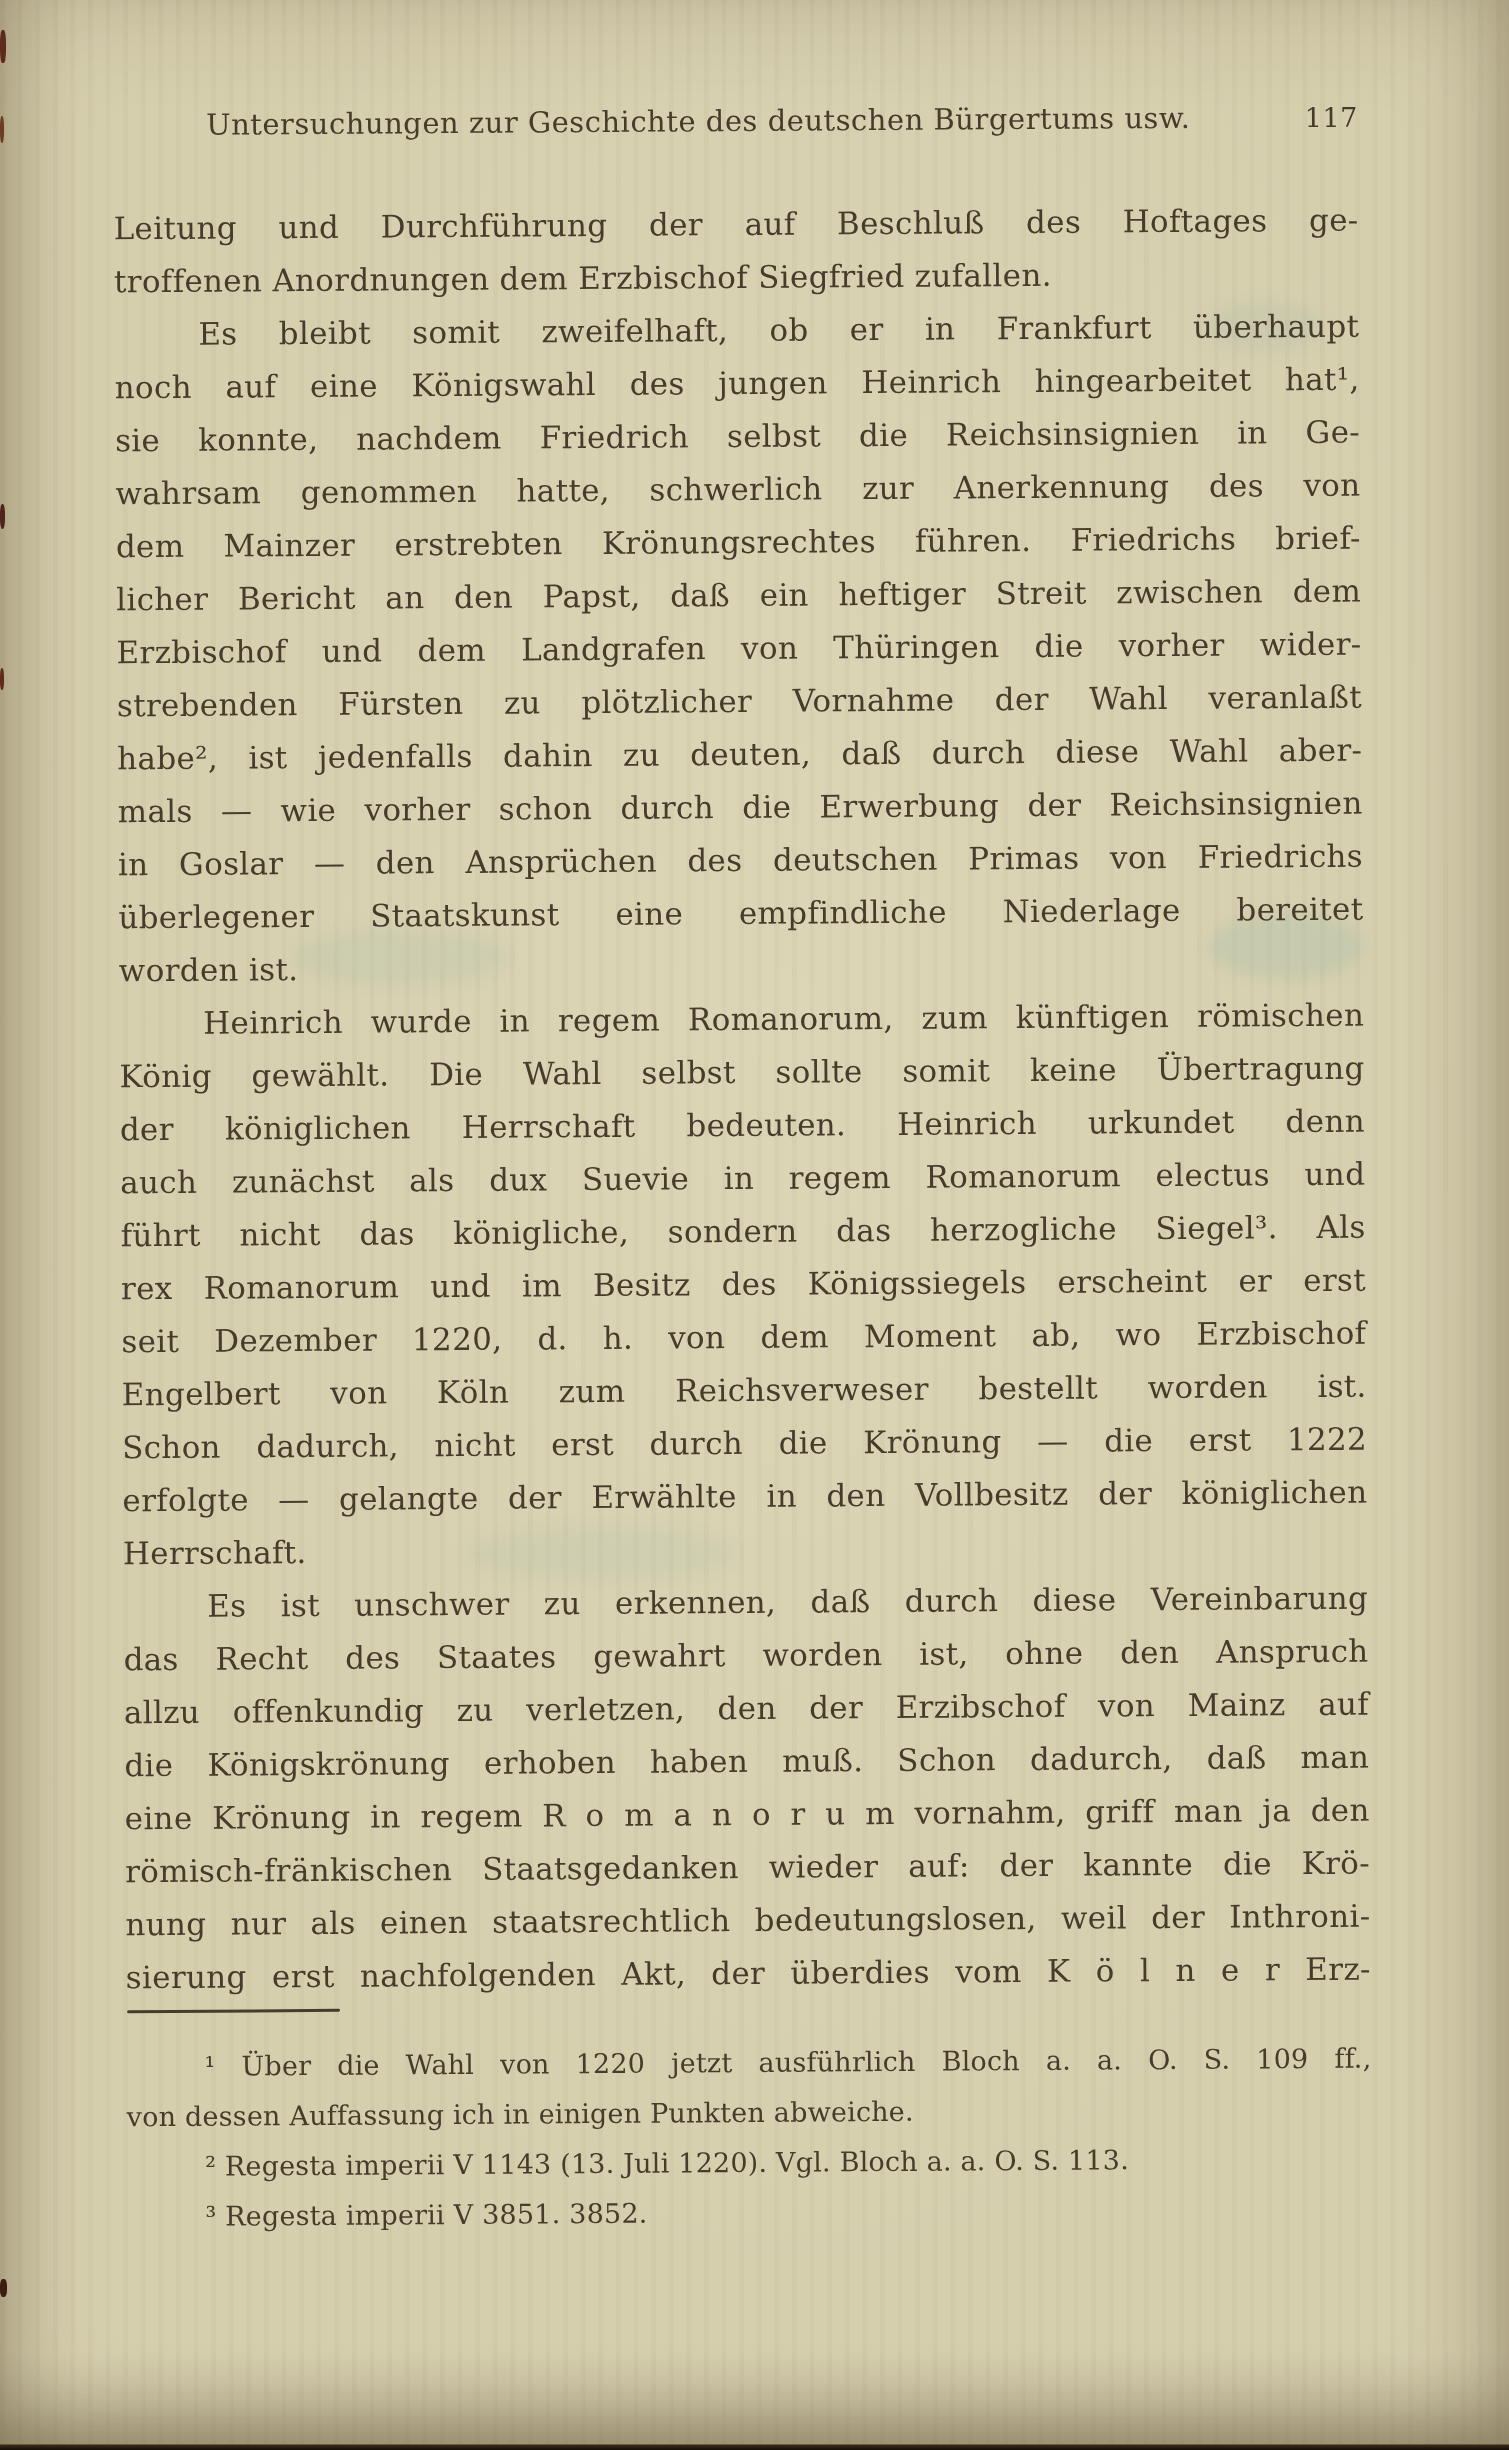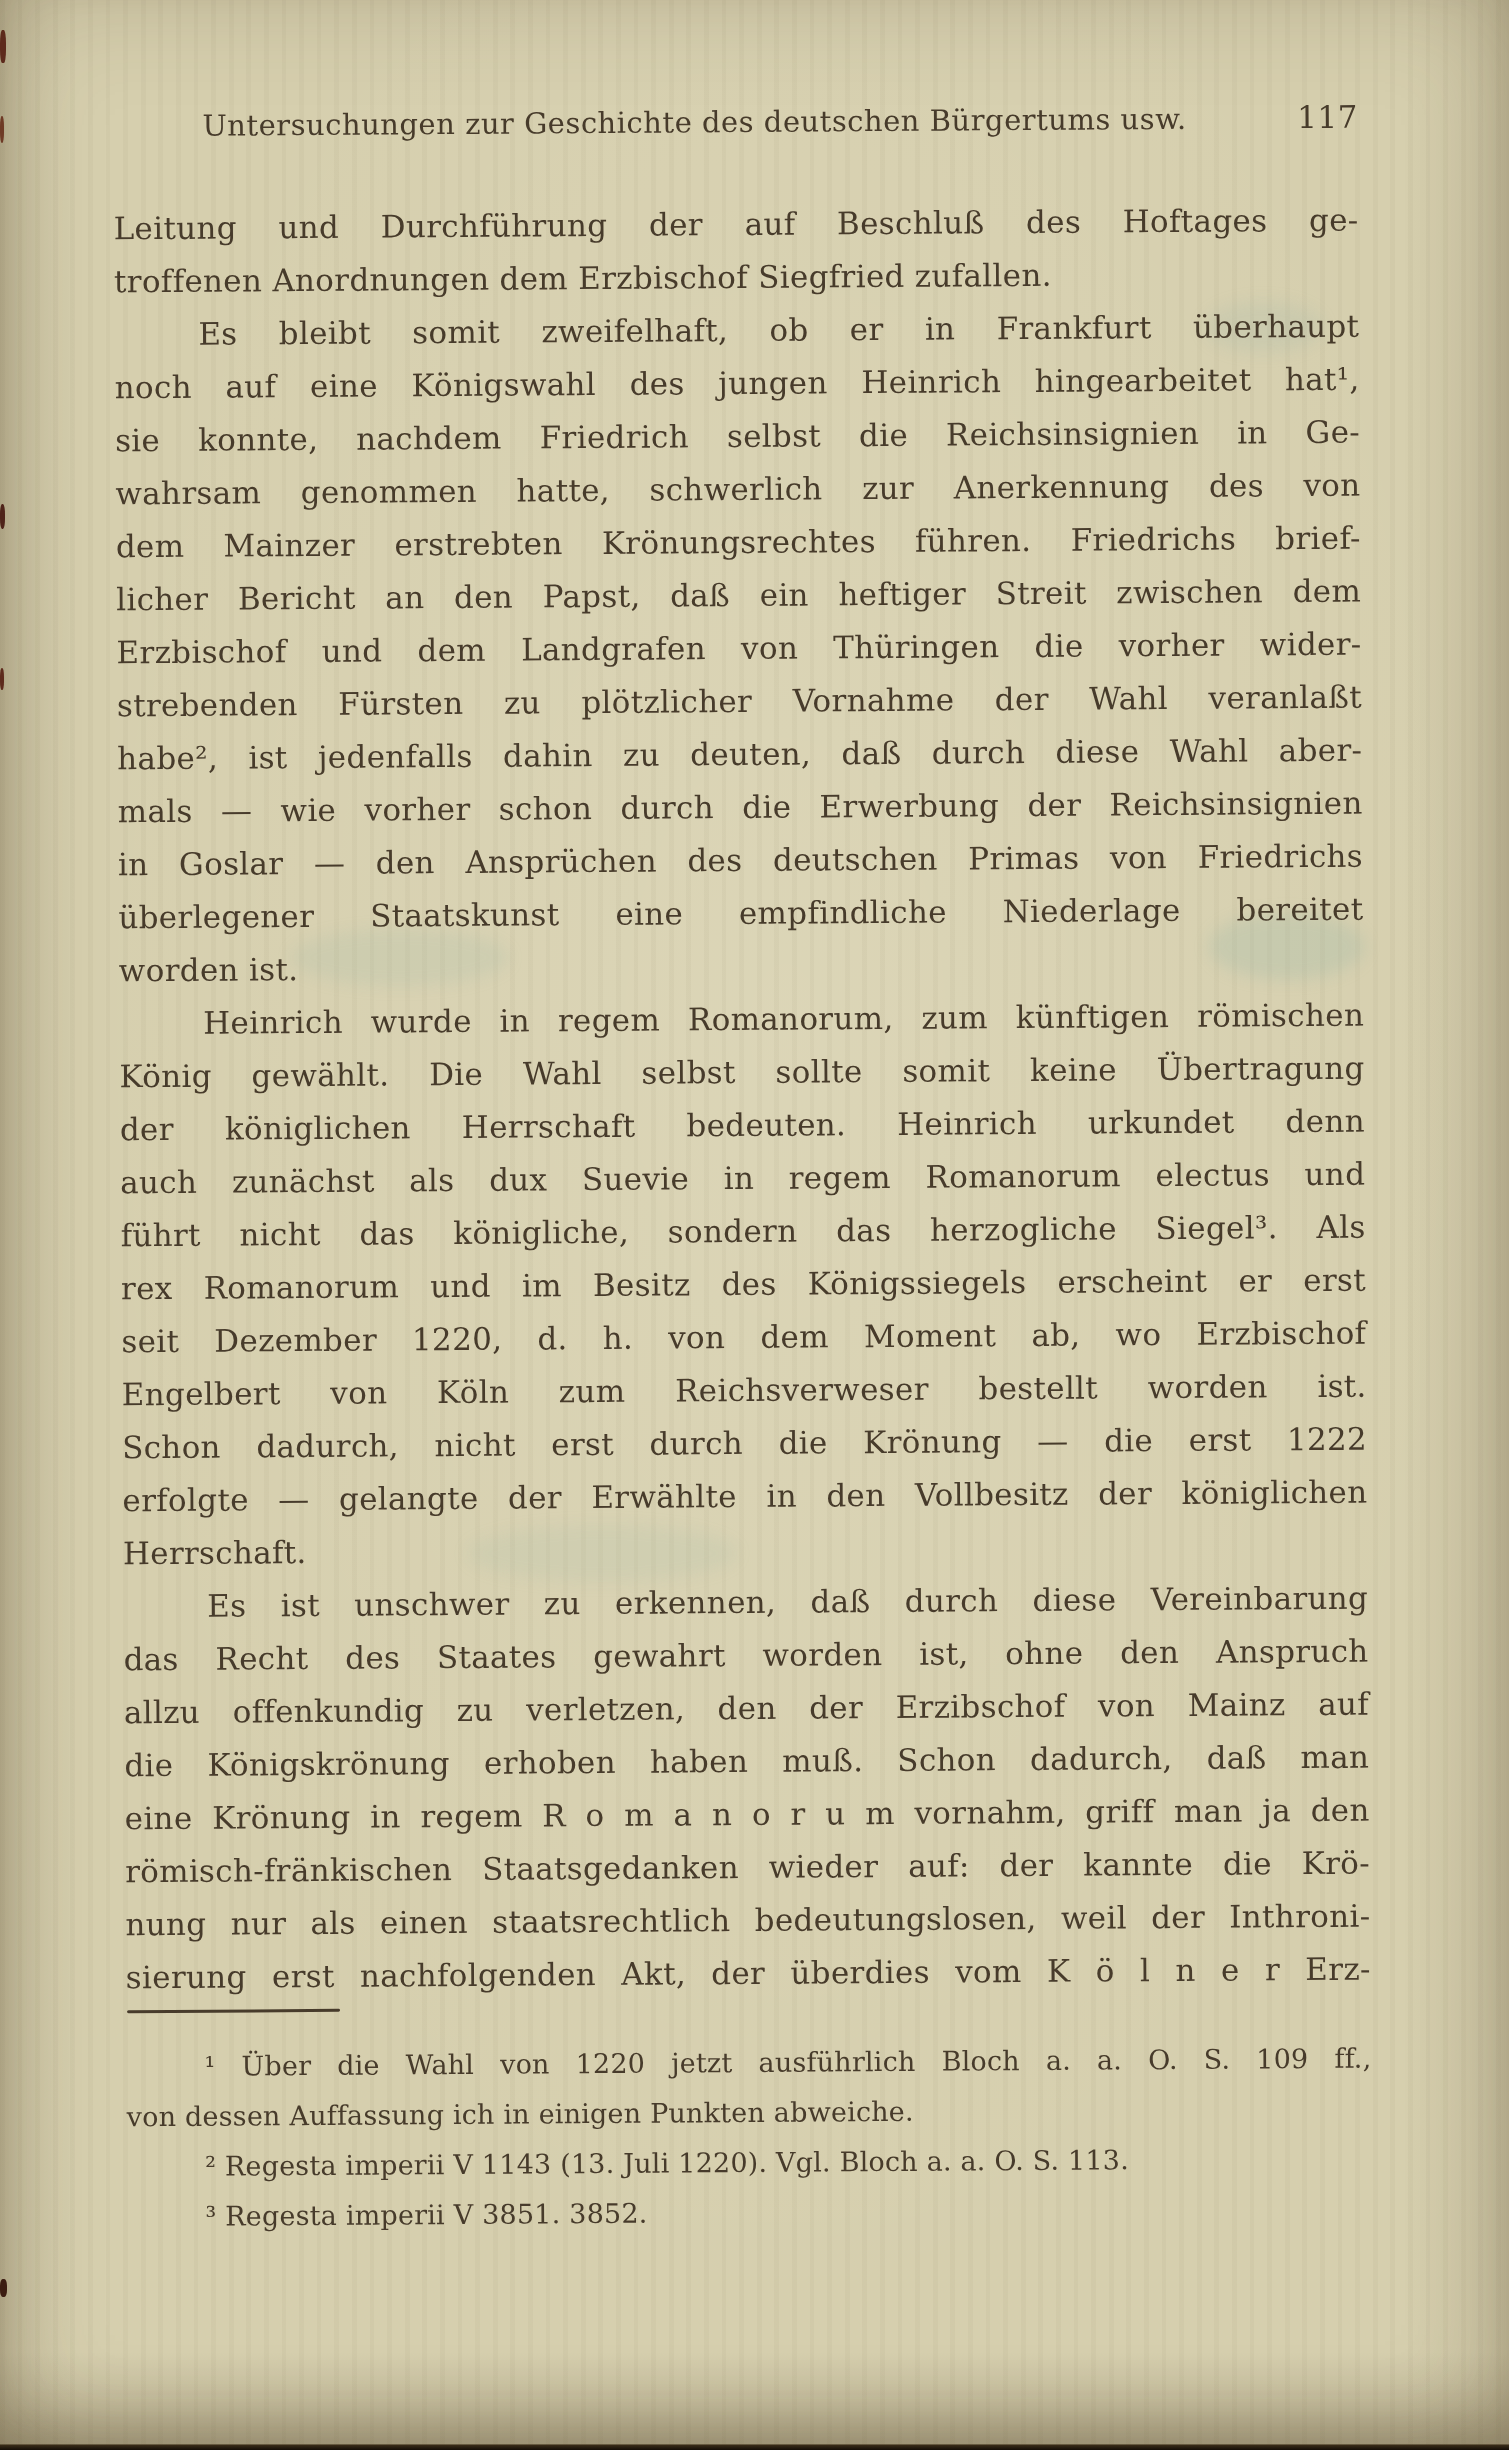--- a/index.html
+++ b/index.html
@@ -30,21 +30,21 @@
     color:#473b2b;
     transform:rotate(-0.4deg);
     transform-origin:50% 50%;
   }
   .header{
     position:absolute;top:103px;left:0;width:1245px;
     display:flex;align-items:baseline;
     font-size:29px;line-height:37px;letter-spacing:0.5px;
   }
   .header .title{flex:1;text-align:center;}
-  .header .pagenum{text-align:right;font-size:31px;padding-left:21px;}
+  .header .pagenum{text-align:right;font-size:27px;padding-left:21px;}
   .bodytext{
     position:absolute;top:198px;left:0;width:1245px;
     font-size:31px;
   }
   .line{
     height:53px;line-height:53px;
     text-align:justify;text-align-last:justify;
     letter-spacing:0.3px;
   }
   .line.end{text-align-last:left;}

